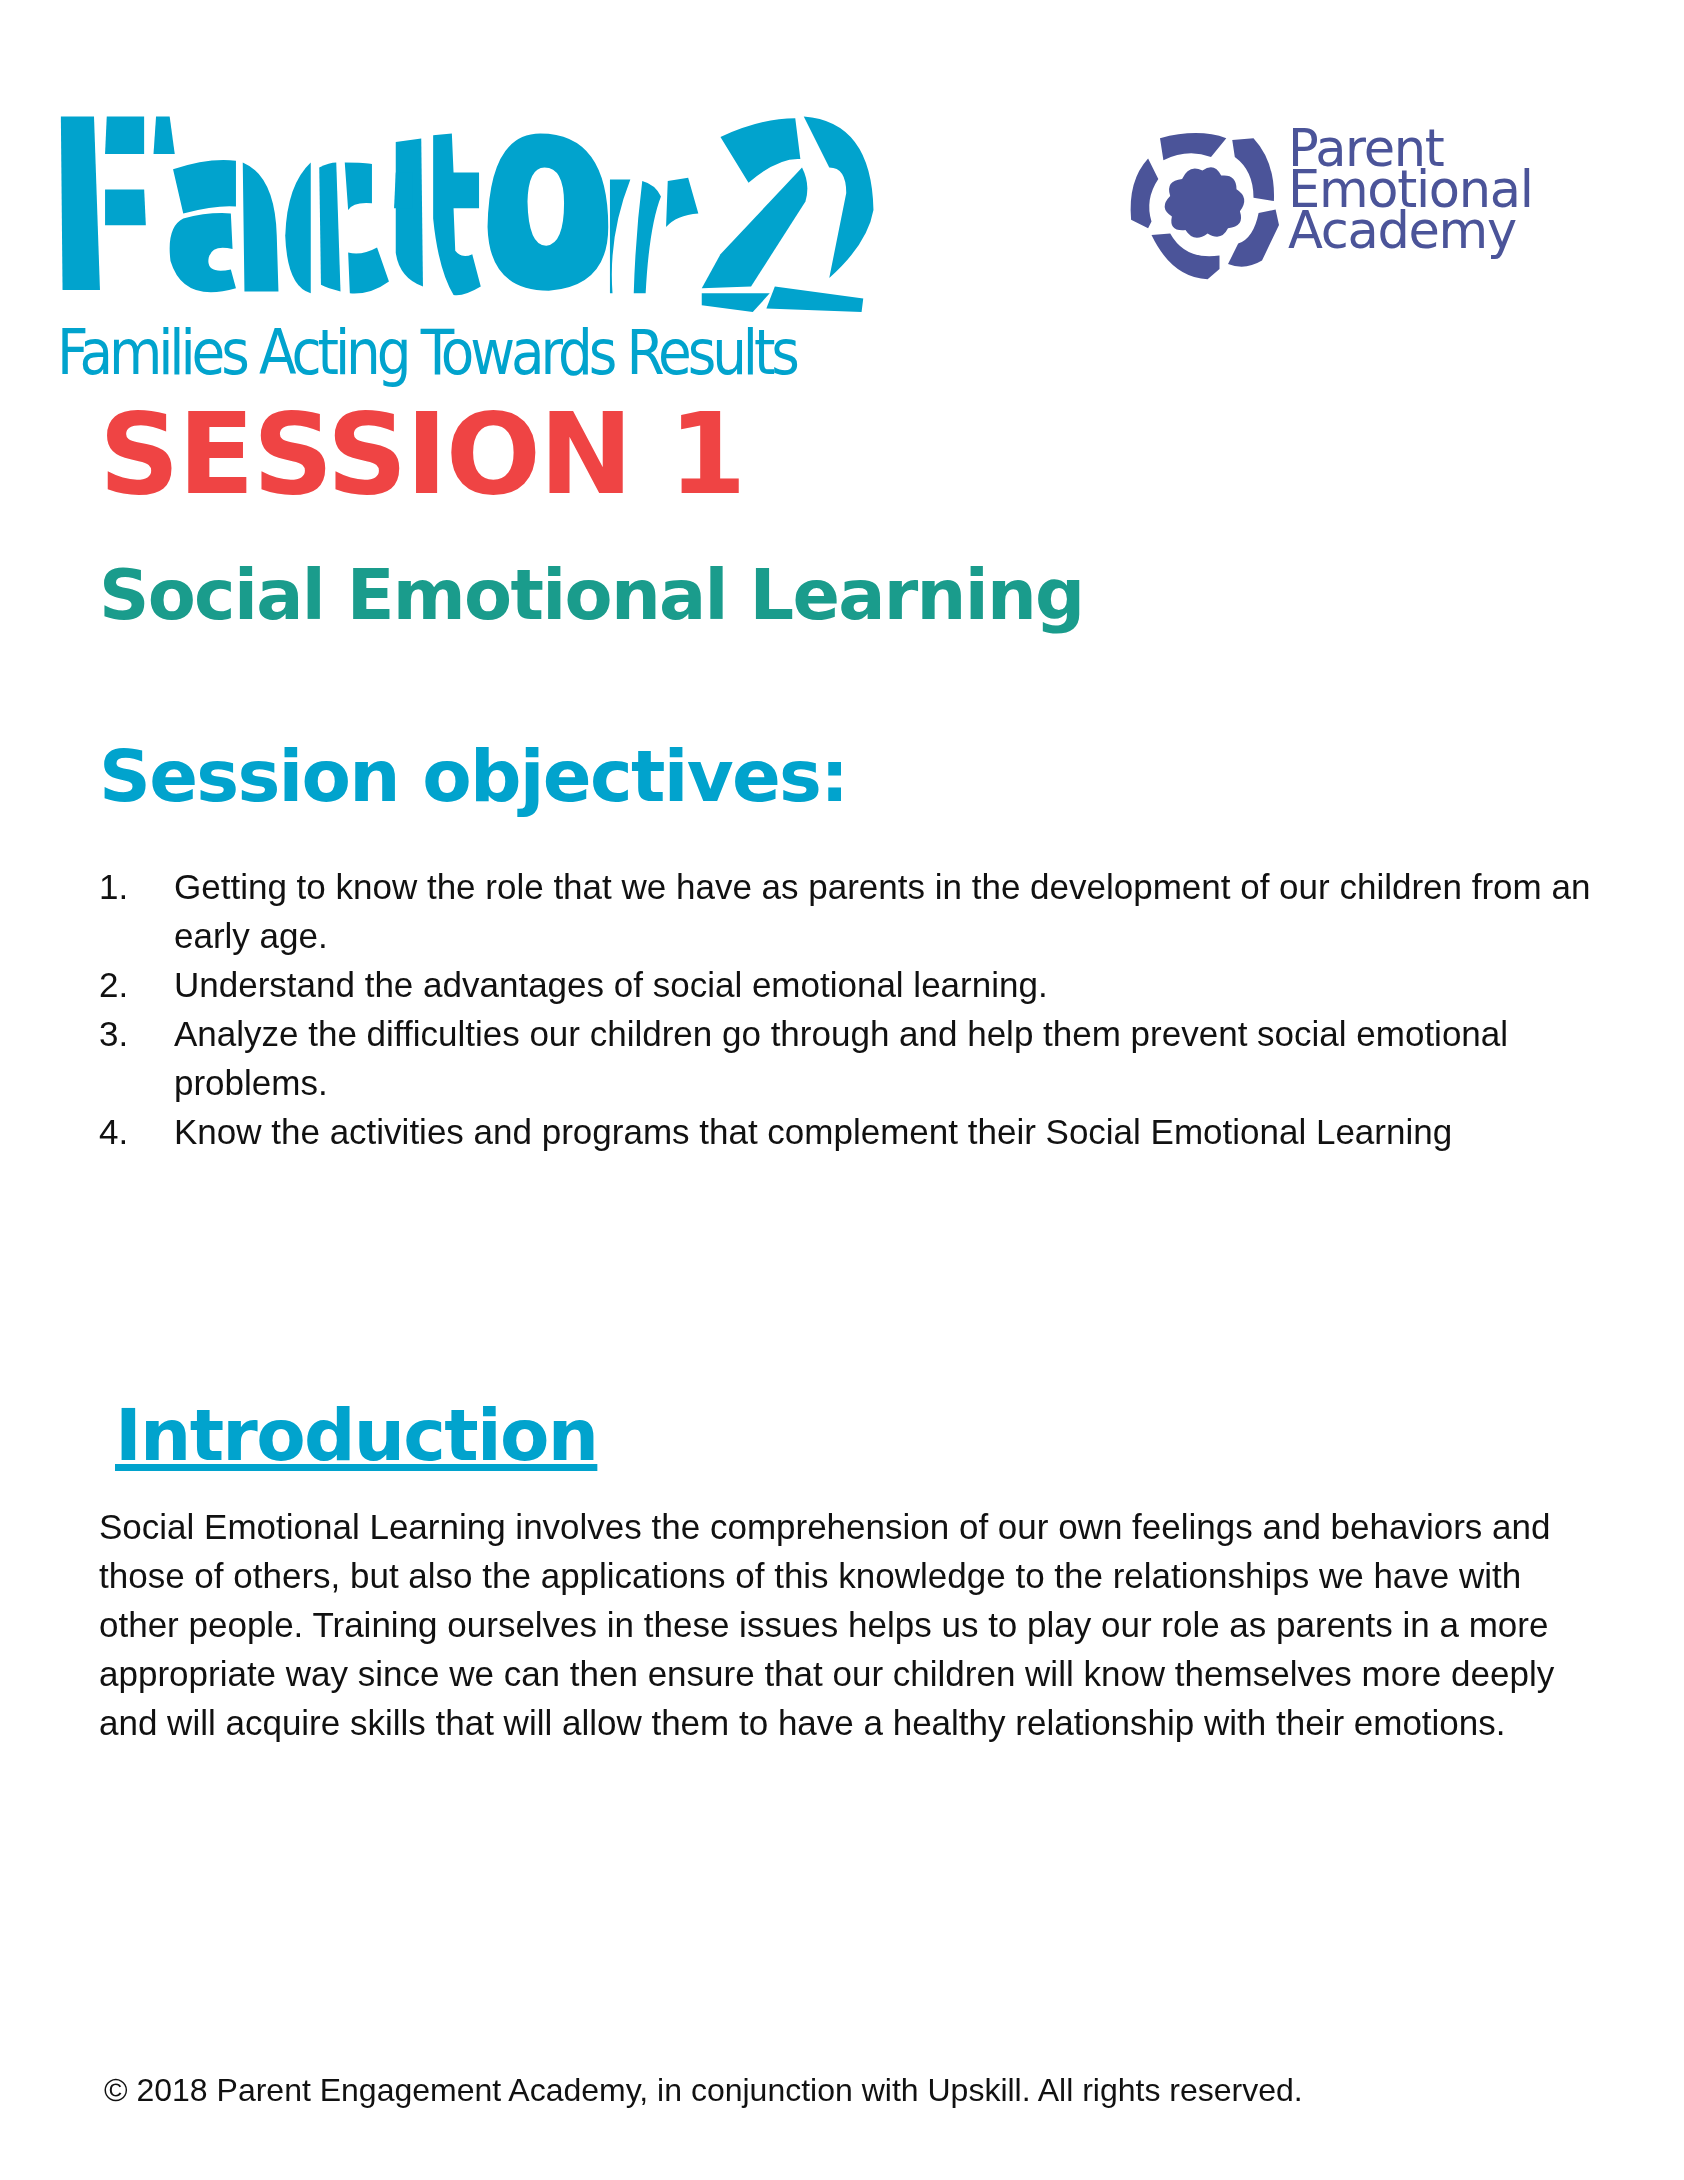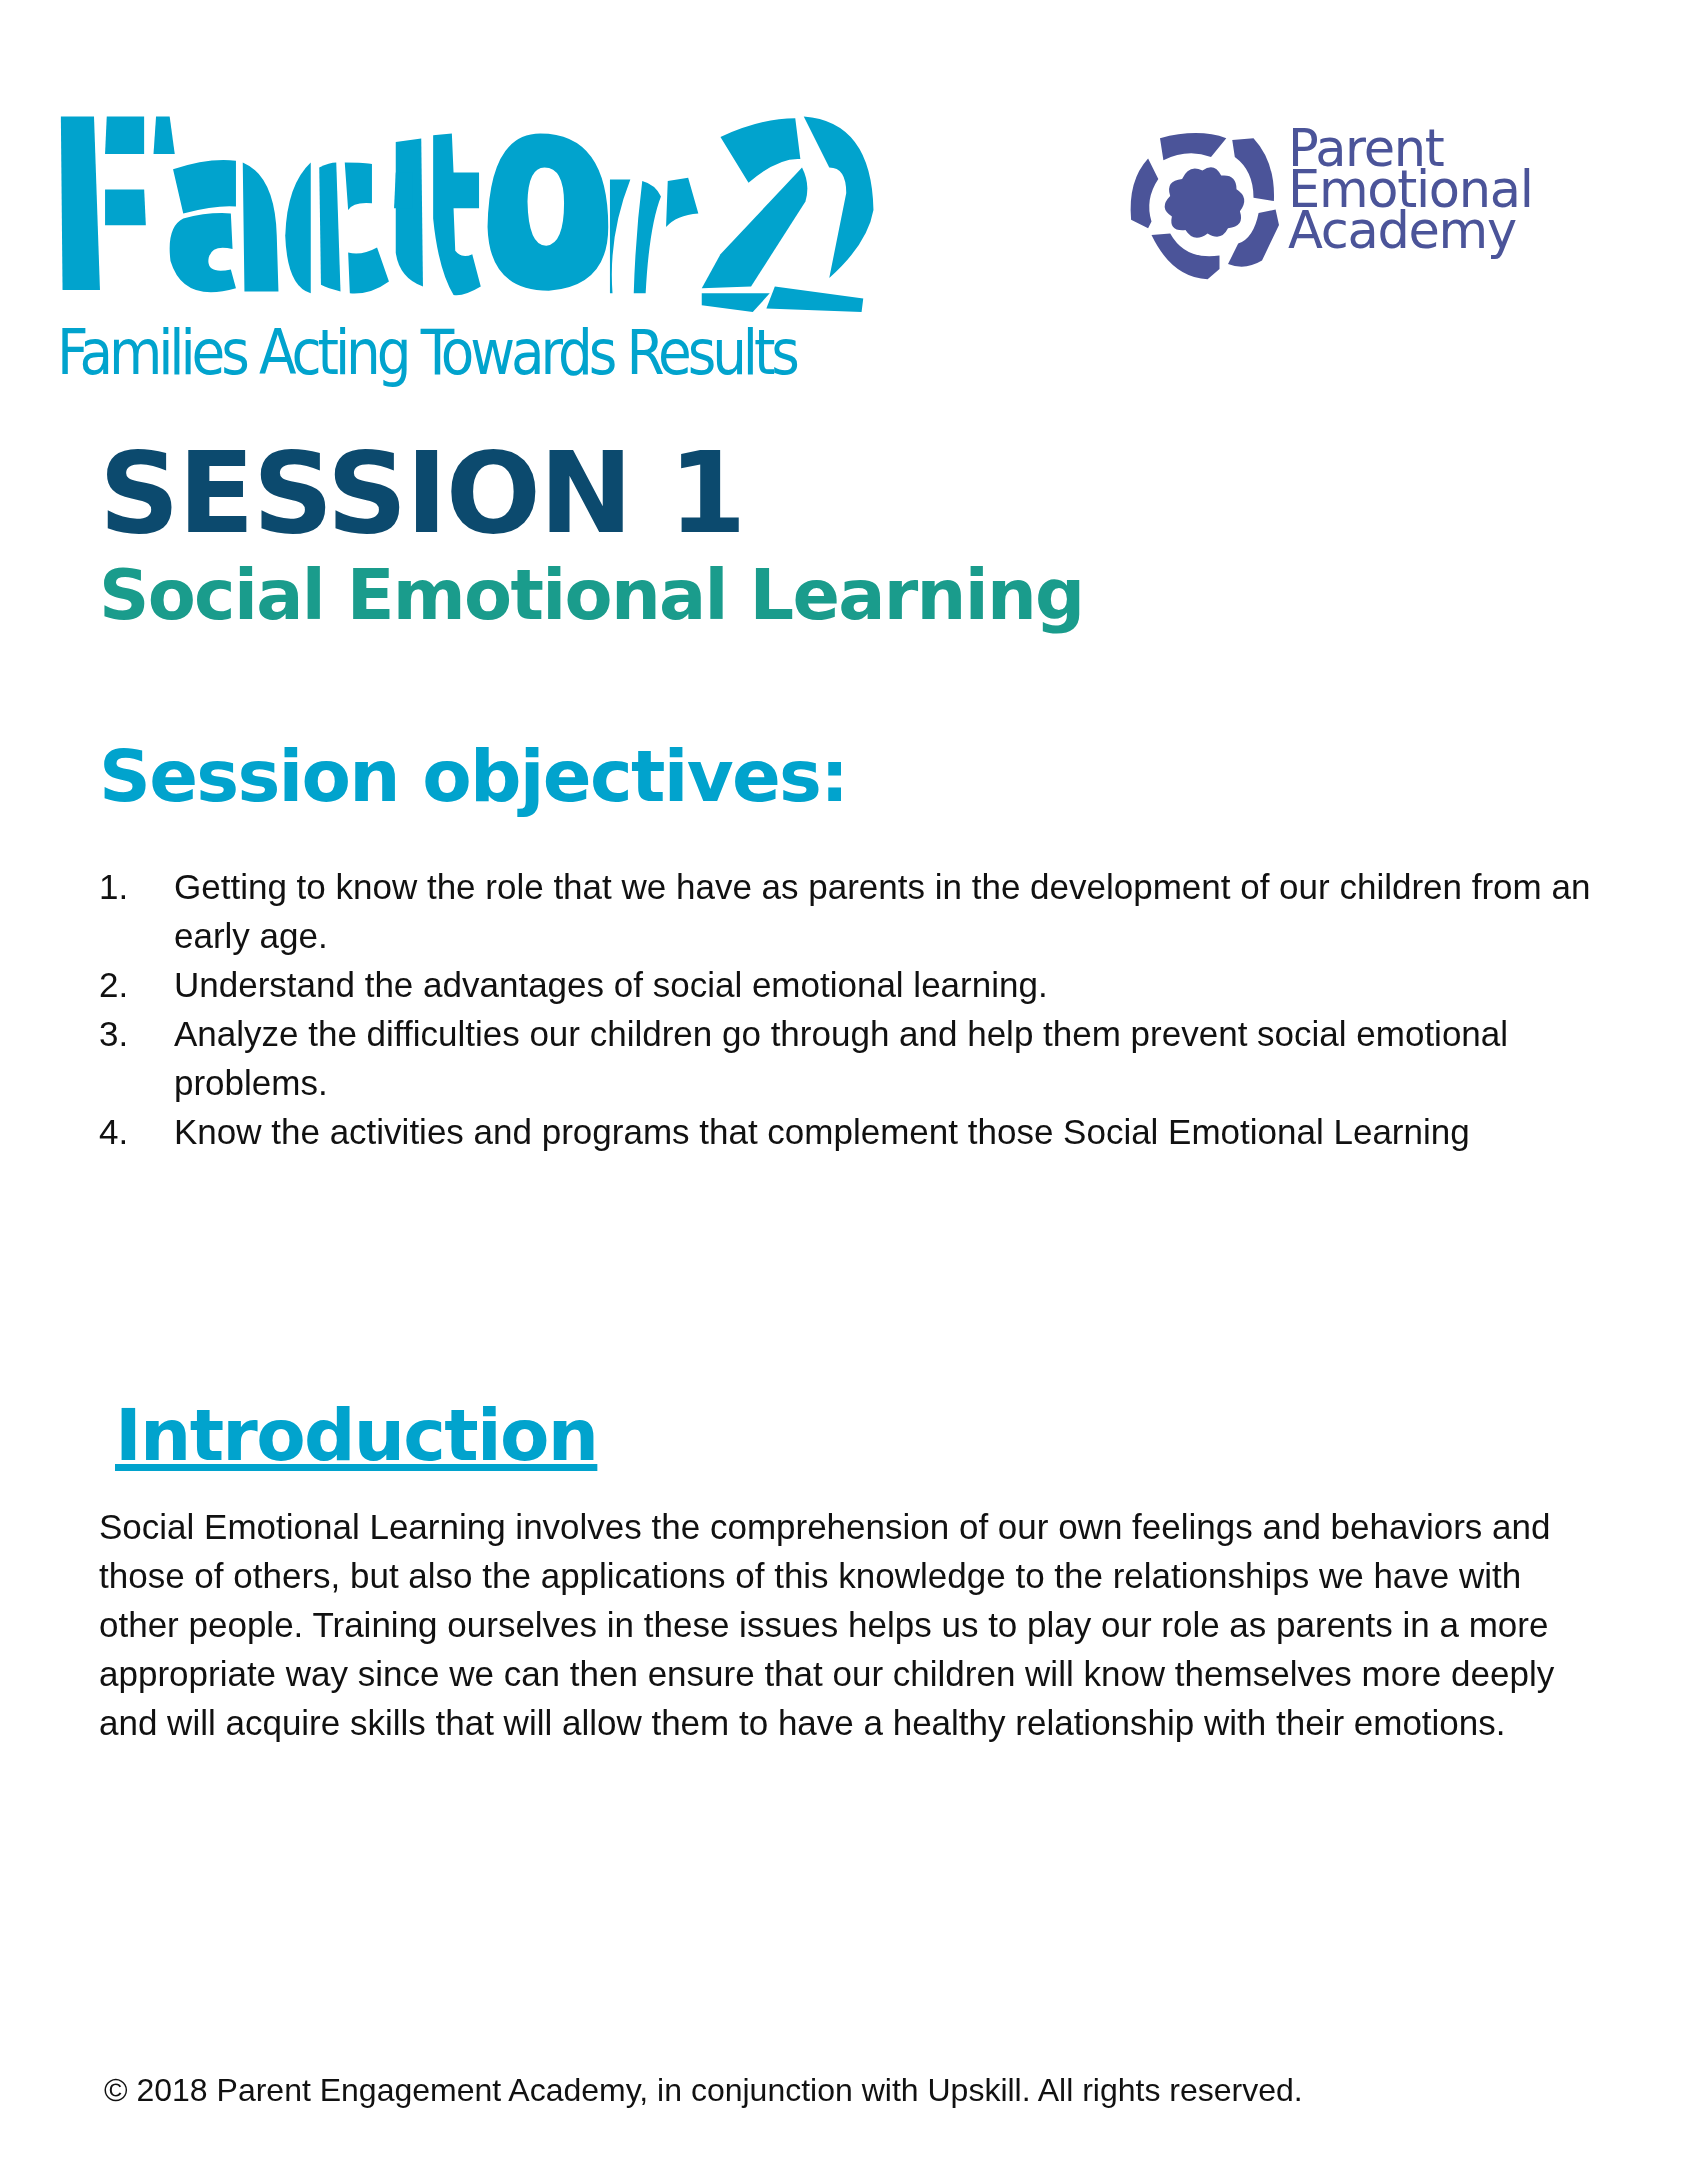--- a/index.html
+++ b/index.html
@@ -69,26 +69,26 @@
       font-size: 51px;
       line-height: 41px;
       letter-spacing: -1.3px;
     }
     .pea-text div { white-space: nowrap; }
 
     
     .session-title {
       position: absolute;
       left: 99px;
-      top: 434px;
+      top: 395px;
       font-family: "DejaVu Sans", sans-serif;
       font-weight: bold;
       font-size: 112px;
       line-height: 119px;
-      color: #0c4a6e;
+      color: #ef4444;
       letter-spacing: -1.7px;
       white-space: nowrap;
     }
     .session-subtitle {
       position: absolute;
       left: 99px;
       top: 554px;
       font-family: "DejaVu Sans", sans-serif;
       font-weight: bold;
       font-size: 70px;
@@ -232,21 +232,21 @@
   <li class="objective-item">
     <span class="objective-num">2.</span>
     <span>Understand the advantages of social emotional learning.</span>
   </li>
   <li class="objective-item">
     <span class="objective-num">3.</span>
     <span>Analyze the difficulties our children go through and help them prevent social emotional problems.</span>
   </li>
   <li class="objective-item">
     <span class="objective-num">4.</span>
-    <span>Know the activities and programs that complement those Social Emotional Learning</span>
+    <span>Know the activities and programs that complement their Social Emotional Learning</span>
   </li>
 </ol>
 
 <h3 class="section-heading intro-heading" style="margin:16px;text-decoration:underline;">Introduction</h3>
 <p class="intro-text">Social Emotional Learning involves the comprehension of our own feelings and behaviors and those of others, but also the applications of this knowledge to the relationships we have with other people. Training ourselves in these issues helps us to play our role as parents in a more appropriate way since we can then ensure that our children will know themselves more deeply and will acquire skills that will allow them to have a healthy relationship with their emotions.</p>
 
 <div class="footer">© 2018 Parent Engagement Academy, in conjunction with Upskill. All rights reserved.</div>
 
 
 </body></html>

